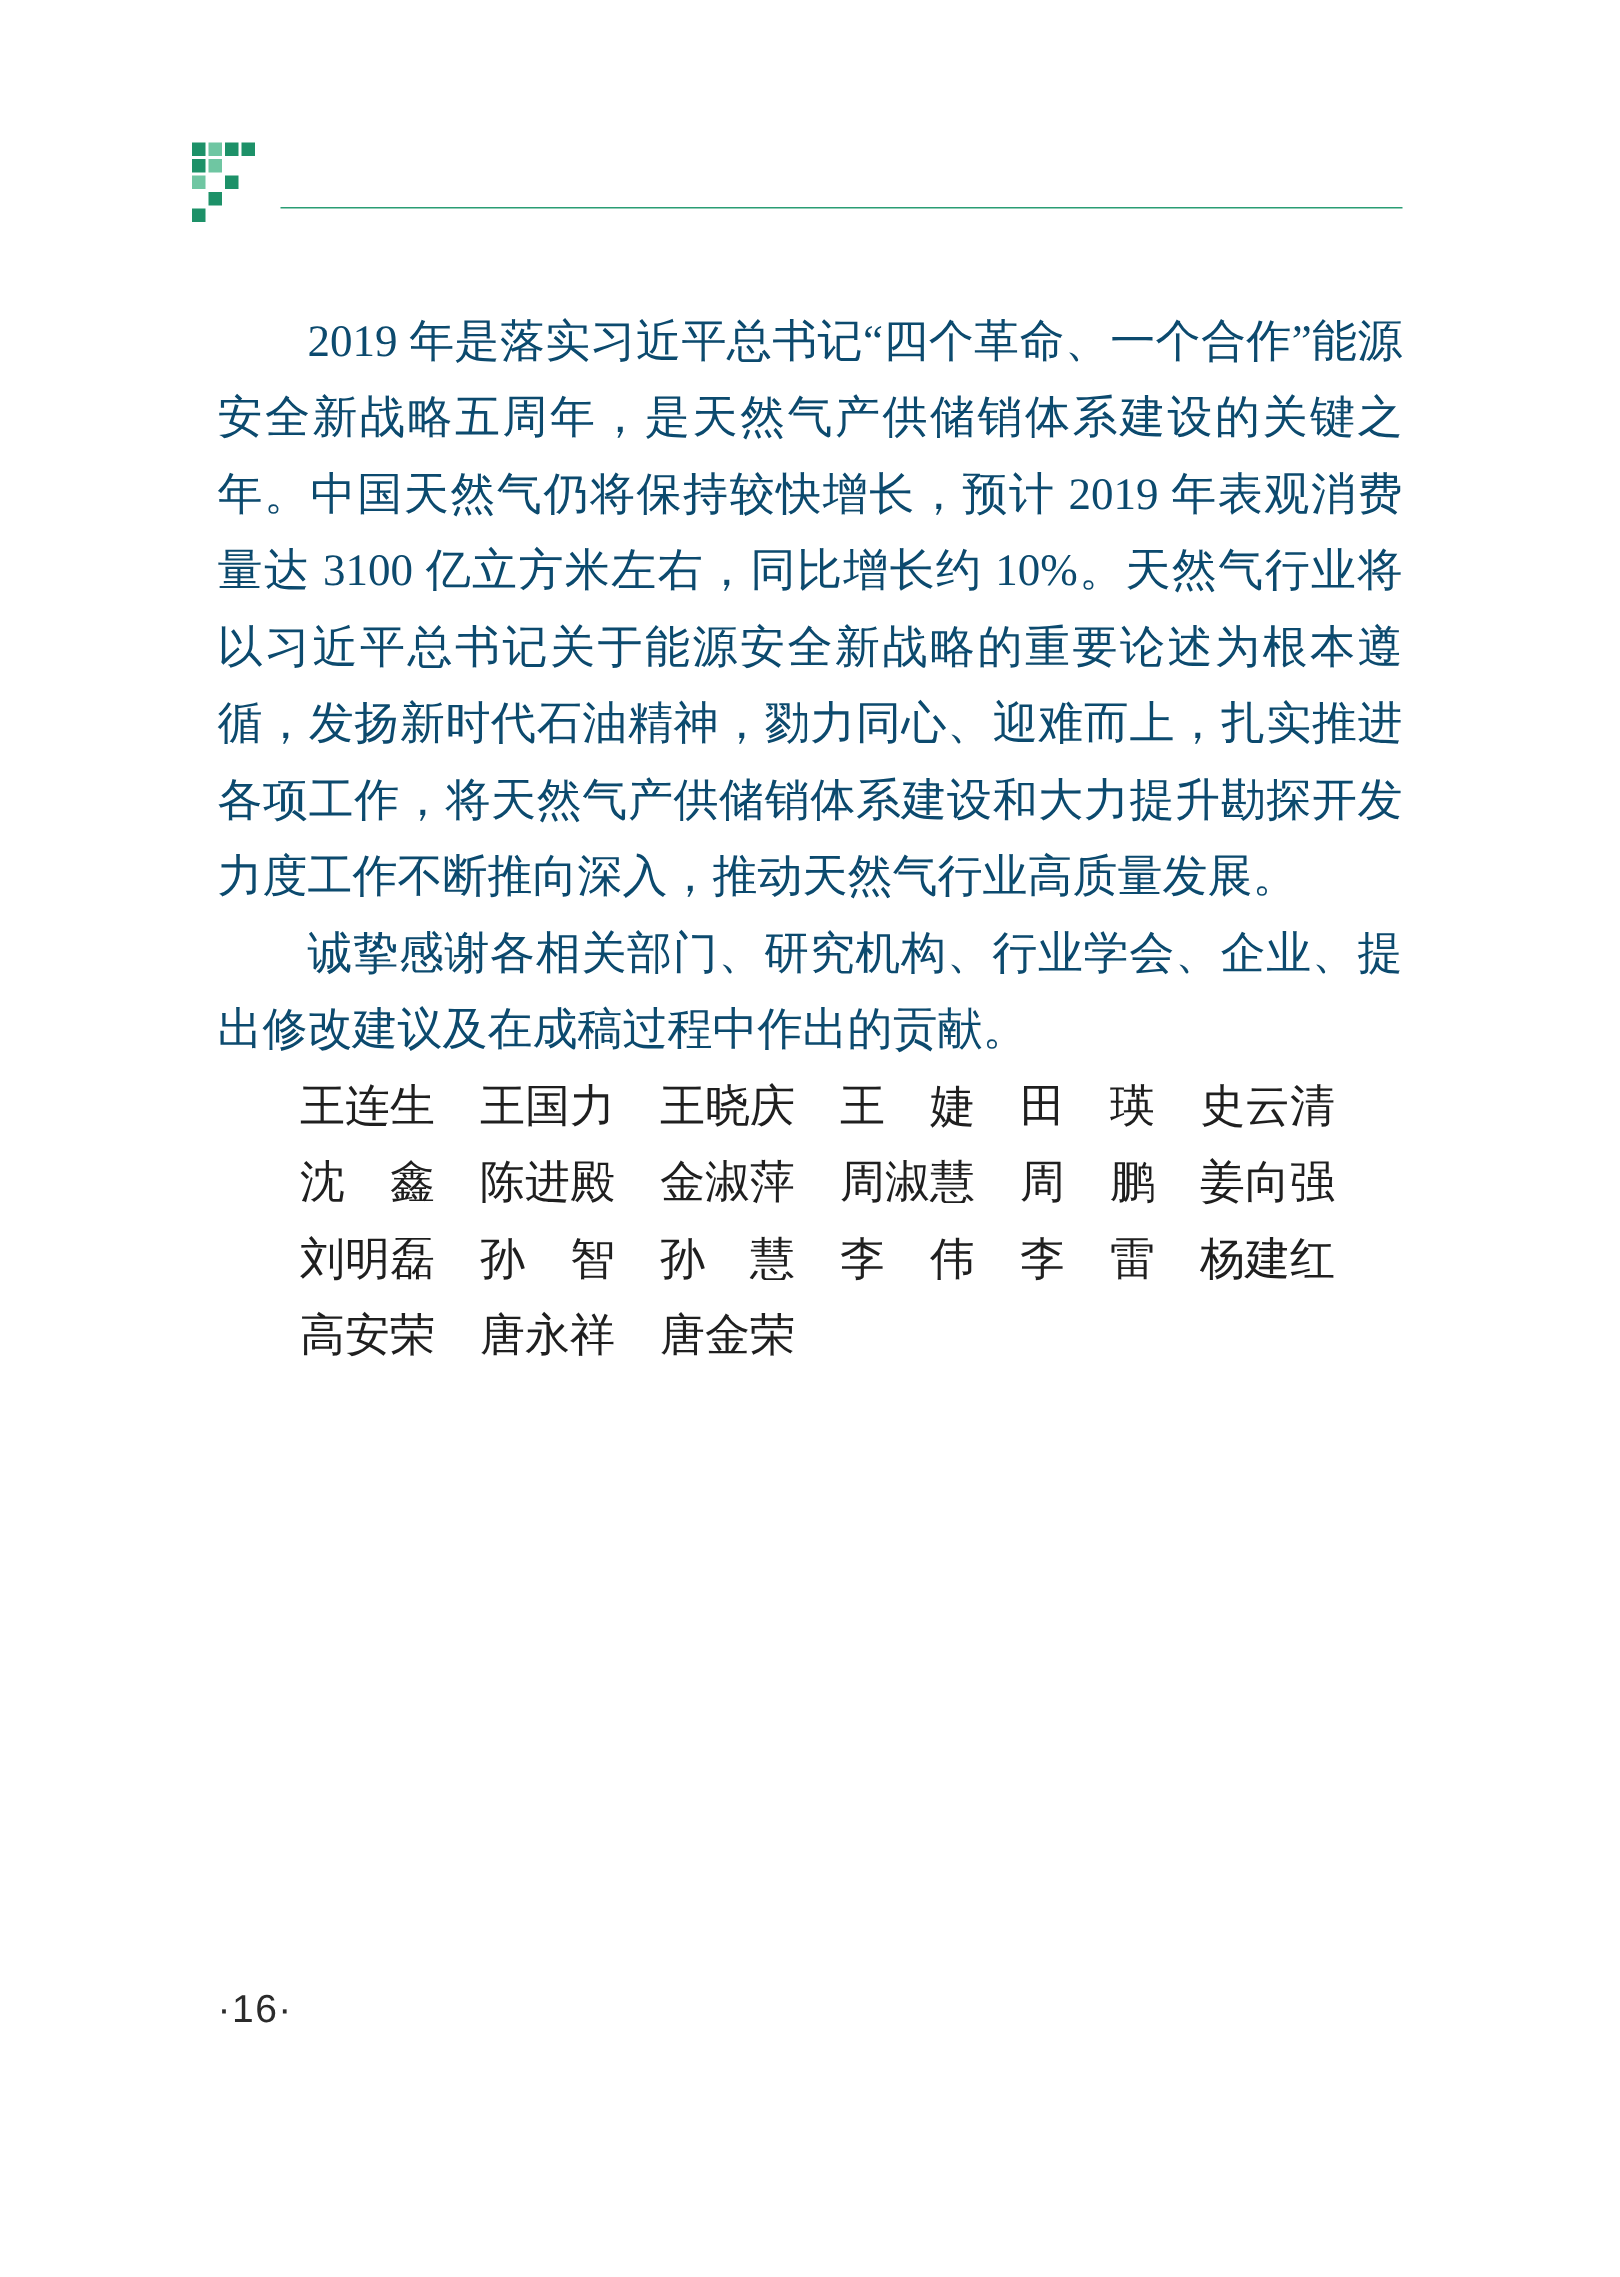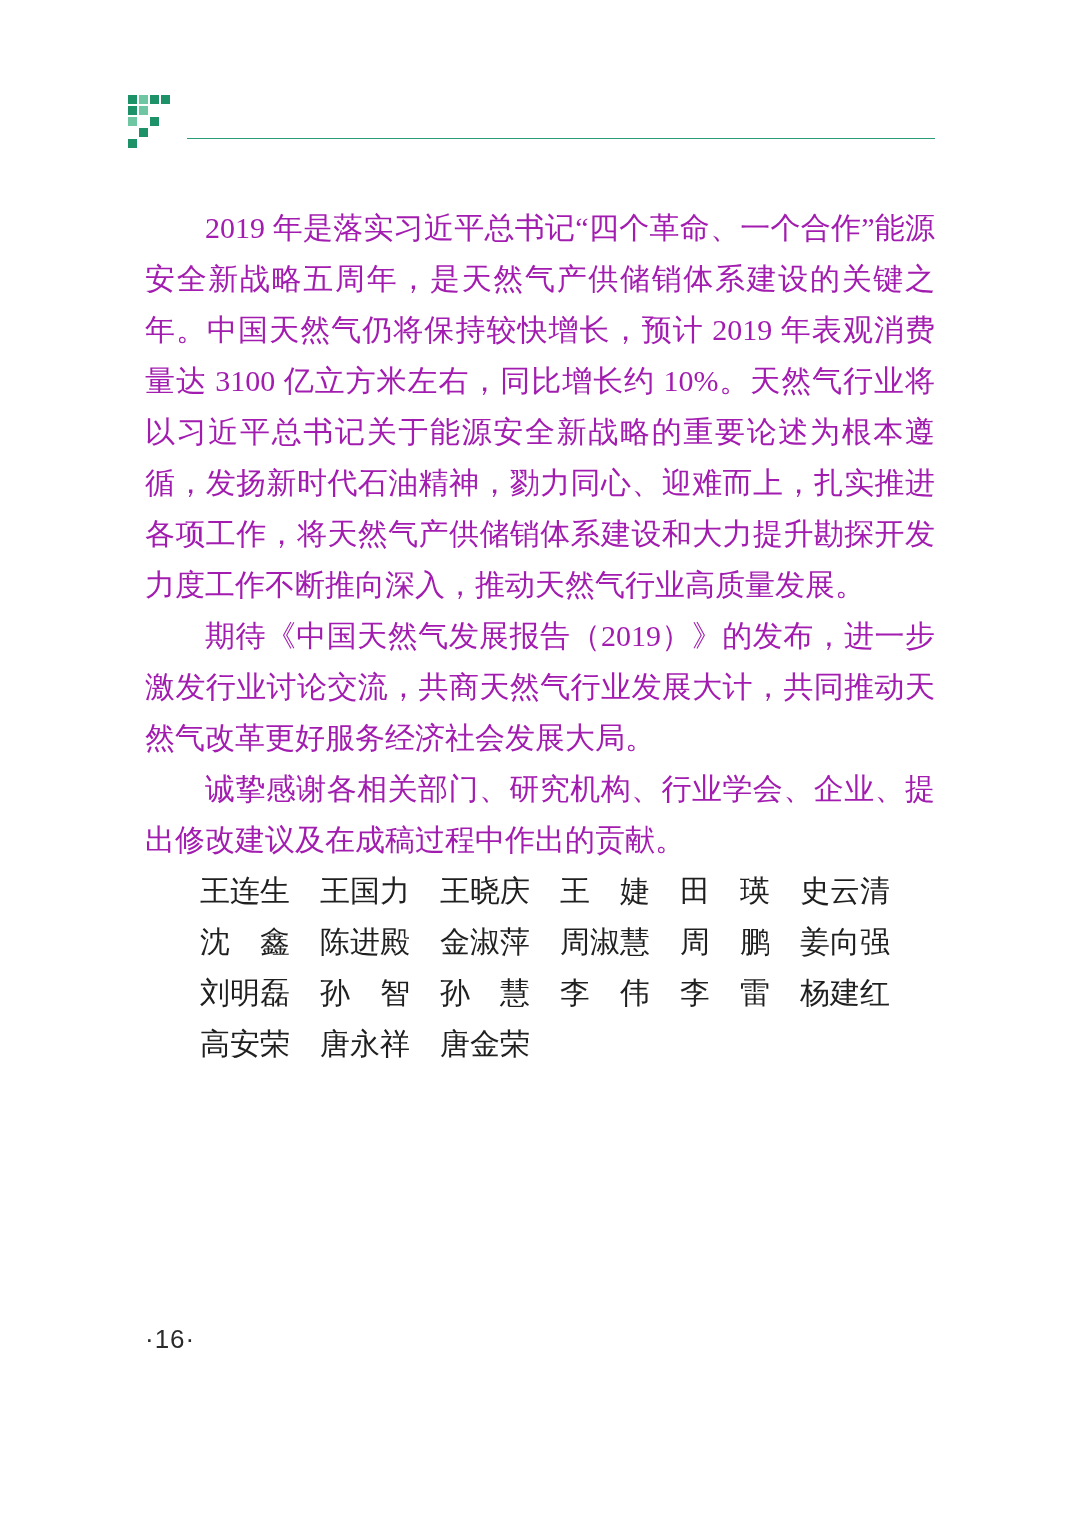--- a/index.html
+++ b/index.html
@@ -71,21 +71,21 @@
     color: #111;
   }
 
   
   .doc-body { margin: 54px 145px 0 145px; }
   .doc-body p {
     font-size: 30px;
     line-height: 51px;
     text-align: justify;
     text-indent: 2em;
-    color: #a21caf;
+    color: #0c4a6e;
   }
 
   
   .contributor-list { margin: 0 145px 0 200px; }
   .name-row {
     display: flex;
     gap: 30px;
     font-size: 30px;
     line-height: 51px;
     white-space: pre;
@@ -131,21 +131,20 @@
         <div class="cell empty"></div>
       </div>
     <div class="title-tab-wrap">
       <div class="header-rule"></div>
     </div>
   </div>
 
 
   <div class="doc-body">
     <p>2019 年是落实习近平总书记“四个革命、一个合作”能源安全新战略五周年，是天然气产供储销体系建设的关键之年。中国天然气仍将保持较快增长，预计 2019 年表观消费量达 3100 亿立方米左右，同比增长约 10%。天然气行业将以习近平总书记关于能源安全新战略的重要论述为根本遵循，发扬新时代石油精神，勠力同心、迎难而上，扎实推进各项工作，将天然气产供储销体系建设和大力提升勘探开发力度工作不断推向深入，推动天然气行业高质量发展。</p>
-    <p>期待《中国天然气发展报告（2019）》的发布，进一步激发行业讨论交流，共商天然气行业发展大计，共同推动天然气改革更好服务经济社会发展大局。</p>
     <p>诚挚感谢各相关部门、研究机构、行业学会、企业、提出修改建议及在成稿过程中作出的贡献。</p>
   </div>
 
   <div class="contributor-list">
       <div class="name-row"><span class="name">王连生</span><span class="name">王国力</span><span class="name">王晓庆</span><span class="name">王　婕</span><span class="name">田　瑛</span><span class="name">史云清</span></div>
       <div class="name-row"><span class="name">沈　鑫</span><span class="name">陈进殿</span><span class="name">金淑萍</span><span class="name">周淑慧</span><span class="name">周　鹏</span><span class="name">姜向强</span></div>
       <div class="name-row"><span class="name">刘明磊</span><span class="name">孙　智</span><span class="name">孙　慧</span><span class="name">李　伟</span><span class="name">李　雷</span><span class="name">杨建红</span></div>
       <div class="name-row"><span class="name">高安荣</span><span class="name">唐永祥</span><span class="name">唐金荣</span></div>
     </div>
 

